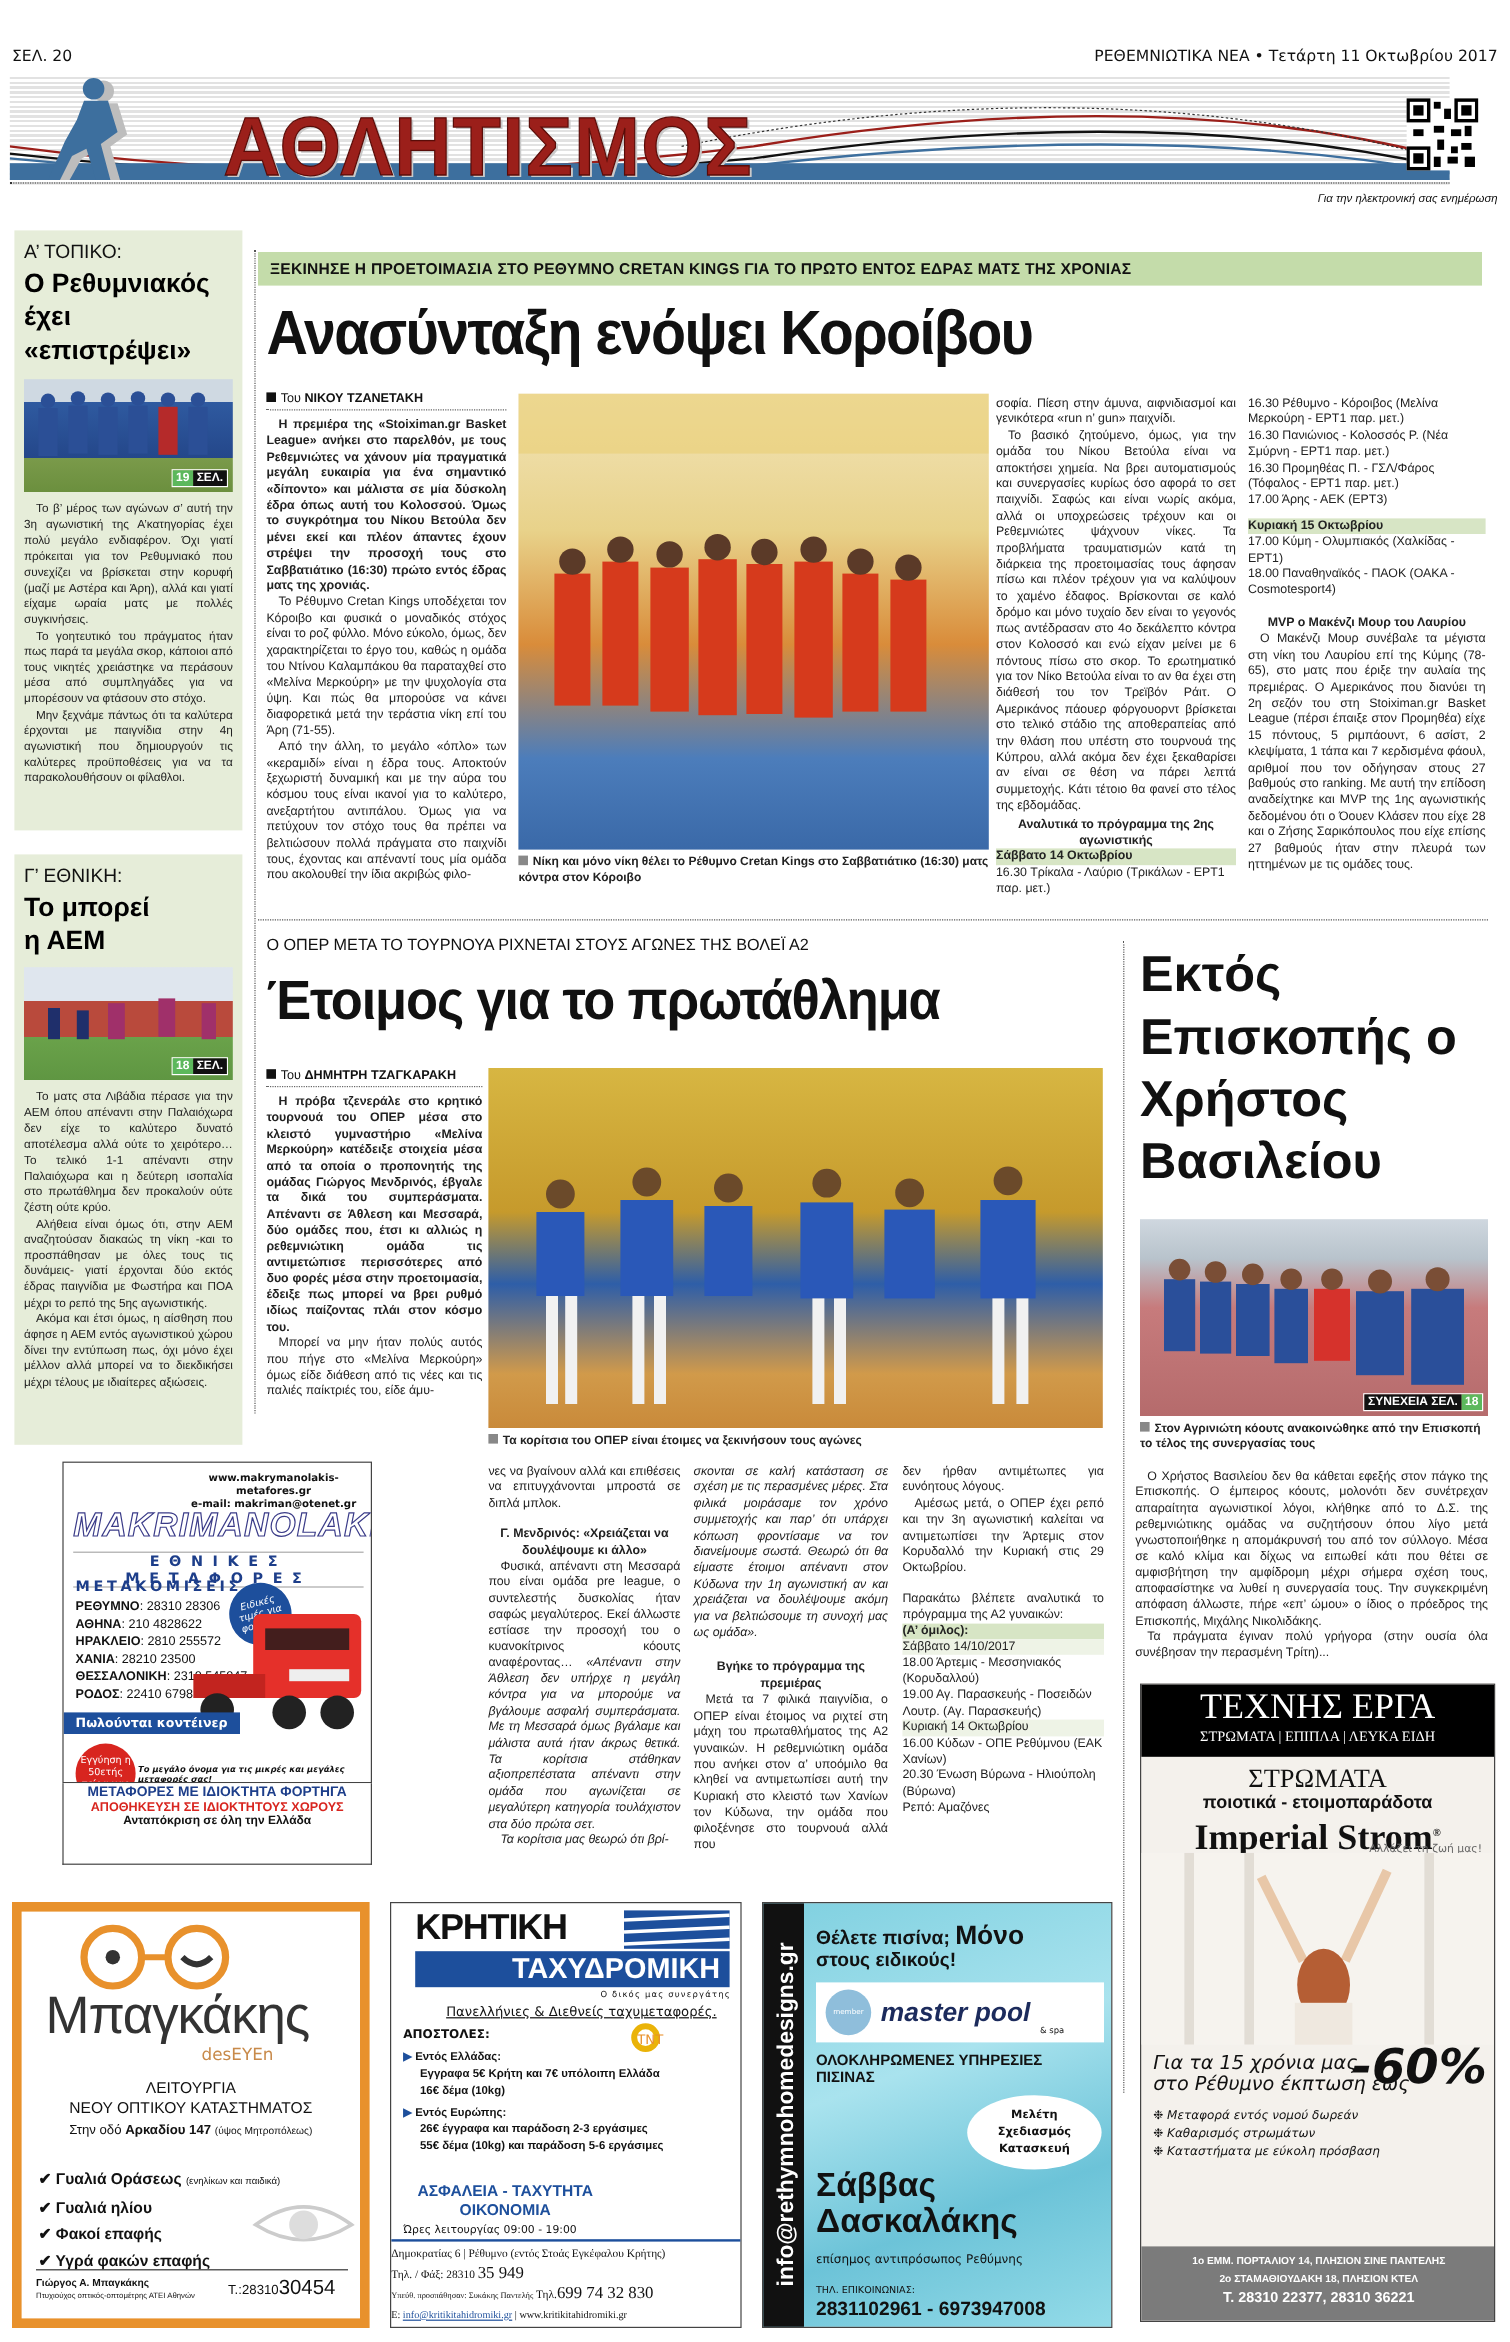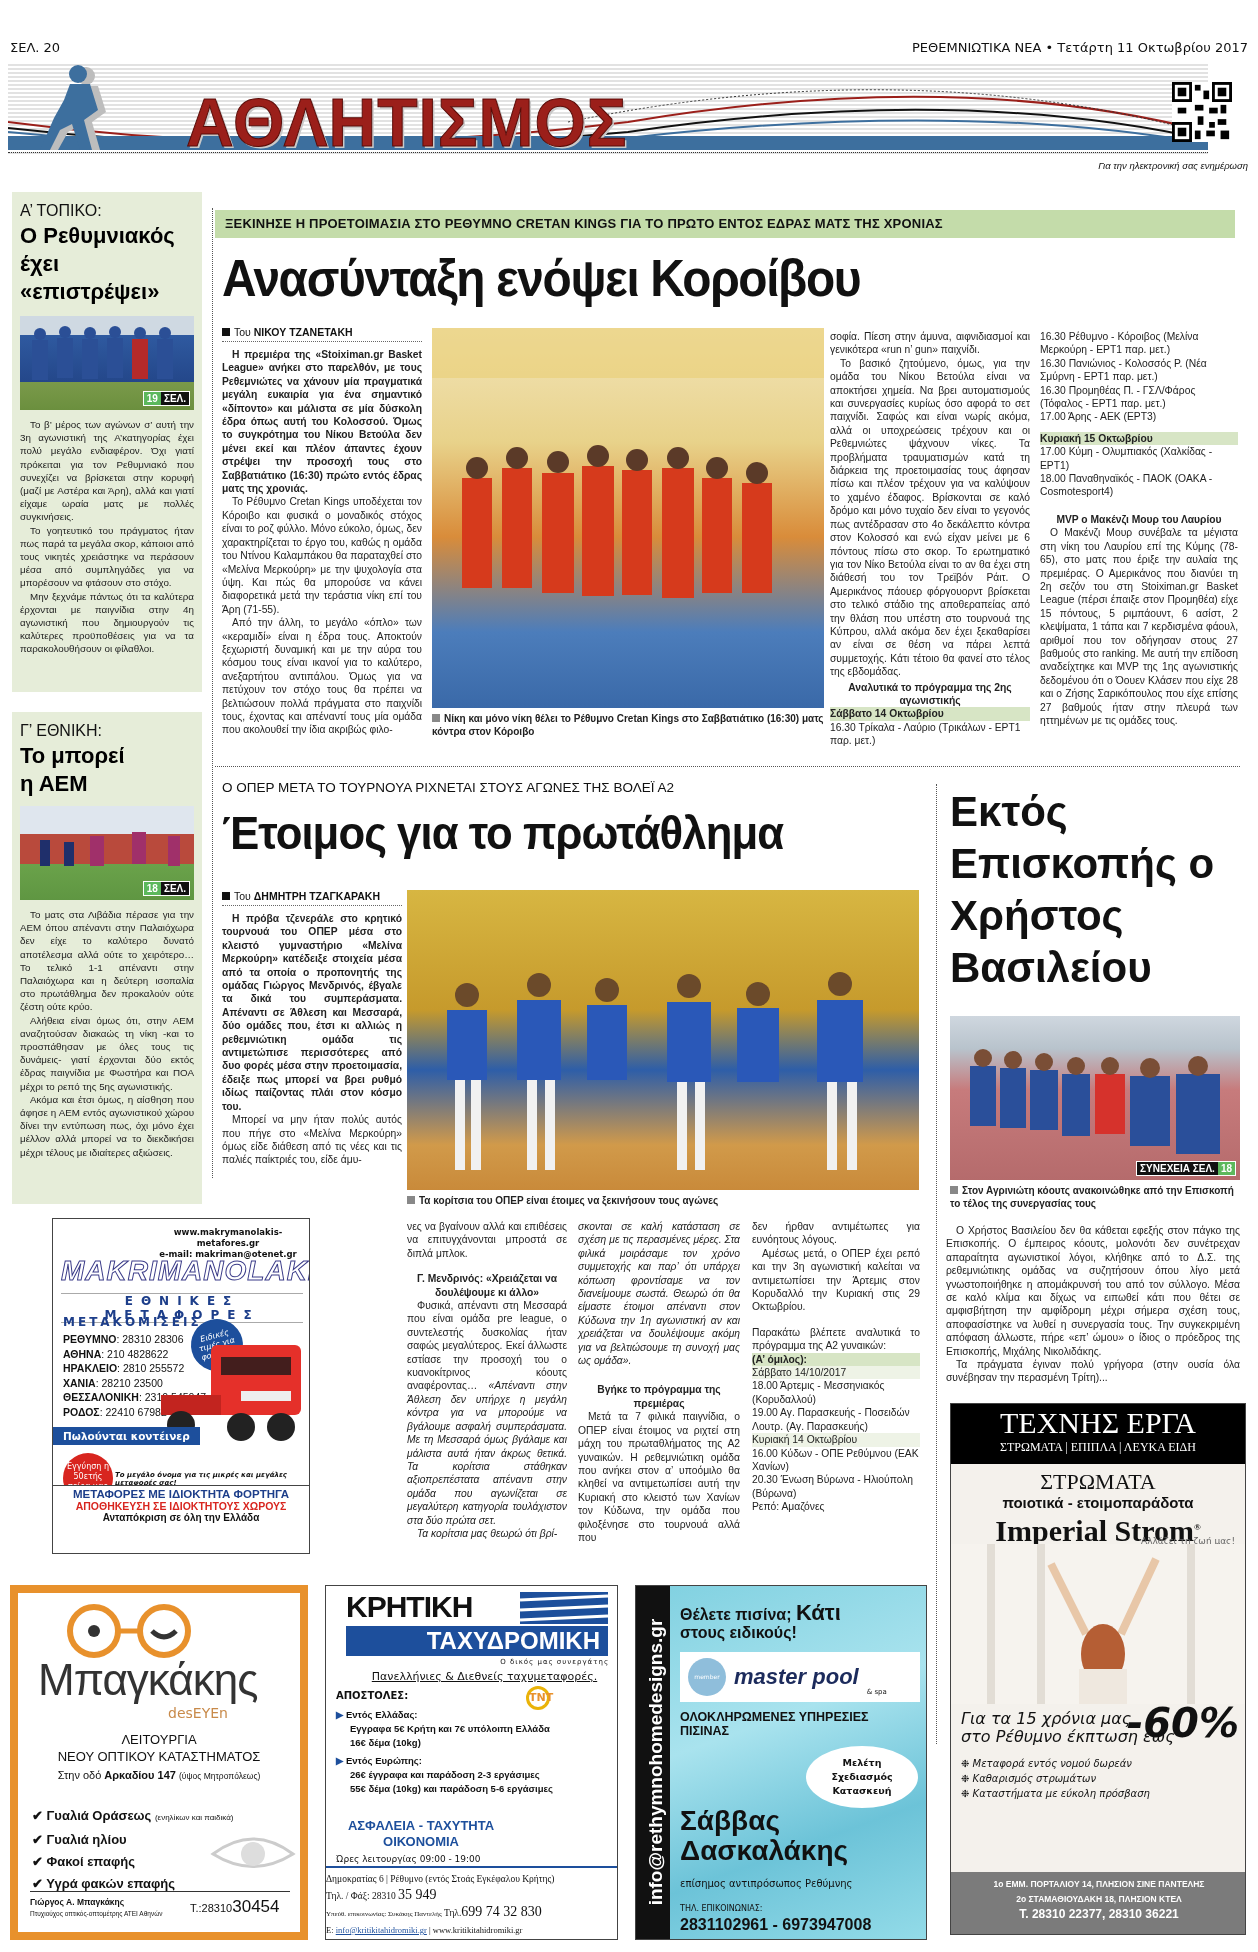--- a/index.html
+++ b/index.html
@@ -406,49 +406,49 @@
       <g stroke="#fff" stroke-width="3">
         <line x1="2" y1="10" x2="90" y2="6"></line>
         <line x1="2" y1="20" x2="90" y2="16"></line>
         <line x1="2" y1="30" x2="90" y2="26"></line>
       </g>
   </svg>
   <div style="position:absolute;right:8px;top:72px;font-size:7px;letter-spacing:1px">Ο δικός μας συνεργάτης</div>
   <div style="position:absolute;left:12px;top:84px;width:293px;text-align:center;font-size:11px;text-decoration:underline">Πανελλήνιες &amp; Διεθνείς ταχυμεταφορές.</div>
   <div style="position:absolute;left:10px;top:104px;font-weight:bold;font-size:10px">ΑΠΟΣΤΟΛΕΣ:</div>
   <div style="position:absolute;left:200px;top:100px;display:flex;gap:2px">
-    <span style="width:24px;height:24px;border-radius:50%;border:3px solid #eab308;font-weight:bold;font-size:11px;text-align:center;line-height:18px;color:#e8912c">TNT</span>
+    <span style="width:24px;height:24px;border-radius:50%;border:5px solid #eab308;font-weight:normal;font-size:11px;text-align:center;line-height:18px;color:#e8912c">TNT</span>
   </div>
   <div style="position:absolute;left:10px;top:122px;font-family:'Liberation Sans',sans-serif;font-weight:bold;font-size:9.5px;line-height:14px">
     <div><span style="color:#1d4f9c">▶</span> <span>Εντός Ελλάδας:</span></div>
     <div style="padding-left:14px">Εγγραφα 5€ Κρήτη και 7€ υπόλοιπη Ελλάδα</div>
     <div style="padding-left:14px">16€ δέμα (10kg)</div>
     <div style="margin-top:4px"><span style="color:#1d4f9c">▶</span> <span>Εντός Ευρώπης:</span></div>
     <div style="padding-left:14px">26€ έγγραφα και παράδοση 2-3 εργάσιμες</div>
     <div style="padding-left:14px">55€ δέμα (10kg) και παράδοση 5-6 εργάσιμες</div>
   </div>
   <div style="position:absolute;left:10px;top:232px;width:170px;text-align:center;font-family:'Liberation Sans',sans-serif;font-weight:bold;font-size:13px;color:#1d4f9c;line-height:16px">
     <div>ΑΣΦΑΛΕΙΑ - ΤΑΧΥΤΗΤΑ</div>
     <div>ΟΙΚΟΝΟΜΙΑ</div>
   </div>
   <div style="position:absolute;left:10px;top:268px;font-size:9px">Ώρες λειτουργίας 09:00 - 19:00</div>
   <div style="position:absolute;left:0;top:280px;width:293px;border-top:2px solid #1d4f9c"></div>
   <div style="position:absolute;left:0;top:285px;width:293px;text-align:left;font-family:'Liberation Serif',serif;font-size:9.5px;line-height:16px">
     <div>Δημοκρατίας 6 | Ρέθυμνο (εντός Στοάς Εγκέφαλου Κρήτης)</div>
     <div><span>Τηλ. / Φάξ: 28310</span> <span style="font-size:14px">35 949</span></div>
-    <div><span style="font-size:7px">Υπεύθ. επικοινωνίας: Συκάκης Παντελής</span> <span>Τηλ.</span><span style="font-size:14px">699 74 32 830</span></div>
+    <div><span style="font-size:7px">Υπεύθ. προσπάθησαν: Συκάκης Παντελής</span> <span>Τηλ.</span><span style="font-size:14px">699 74 32 830</span></div>
     <div style="font-size:8.5px"><span>E:</span> <u style="color:#1d4f9c">info@kritikitahidromiki.gr</u> | <span>www.kritikitahidromiki.gr</span></div>
   </div>
 </div>
 
 <div class="ad" style="left:635px;top:1585px;width:292px;height:355px;background:linear-gradient(160deg,#7fd0e0 0,#a9e3ee 40%,#6cc3d8 70%,#93dbe8 100%)">
   <div style="position:absolute;left:0;top:0;width:34px;height:355px;background:#111"></div>
   <div style="position:absolute;left:-150px;top:165px;width:340px;transform:rotate(-90deg);color:#fff;font-family:'Liberation Sans',sans-serif;font-weight:bold;font-size:19px;text-align:center">info@rethymnohomedesigns.gr</div>
   <div style="position:absolute;left:44px;top:18px;font-family:'Liberation Sans',sans-serif;font-weight:bold;font-size:16px;line-height:18px;color:#111">
-    <div><span>Θέλετε πισίνα;</span> <span style="font-size:22px">Κάτι</span></div>
+    <div><span>Θέλετε πισίνα;</span> <span style="font-size:22px">Μόνο</span></div>
     <div>στους ειδικούς!</div>
   </div>
   <div style="position:absolute;left:44px;top:66px;width:240px;height:50px;background:#fff;display:flex;align-items:center;gap:8px;padding:0 8px">
     <span style="width:38px;height:38px;border-radius:50%;background:#8fbedb;font-size:6px;text-align:center;line-height:38px;color:#fff">member</span>
     <span style="font-family:'Liberation Sans',sans-serif;font-weight:bold;font-size:22px;color:#1c2b5c;font-style:italic">master pool</span>
     <span style="font-size:7px;align-self:flex-end;margin-bottom:6px">&amp; spa</span>
   </div>
   <div style="position:absolute;left:44px;top:124px;width:240px;font-family:'Liberation Sans',sans-serif;font-weight:bold;font-size:12.5px;color:#111">ΟΛΟΚΛΗΡΩΜΕΝΕΣ ΥΠΗΡΕΣΙΕΣ ΠΙΣΙΝΑΣ</div>
   <div style="position:absolute;left:170px;top:160px;width:112px;height:62px;border-radius:50%;background:#fff;text-align:center;font-size:9.5px;font-weight:bold;line-height:14px;padding-top:10px">
     <div>Μελέτη</div>

